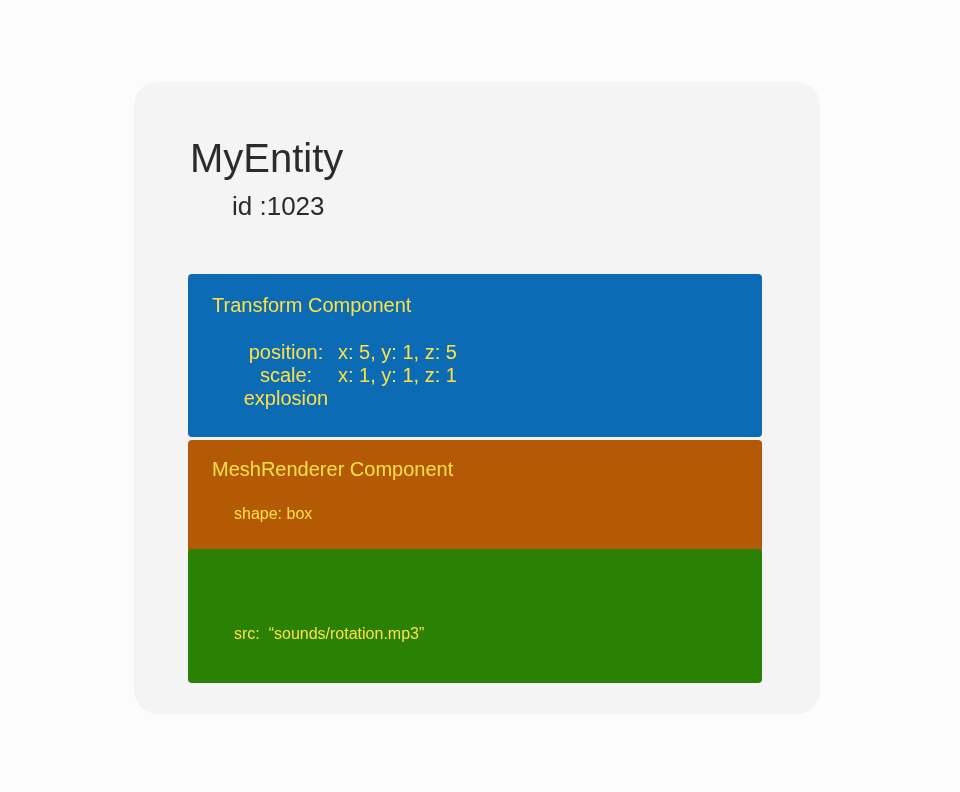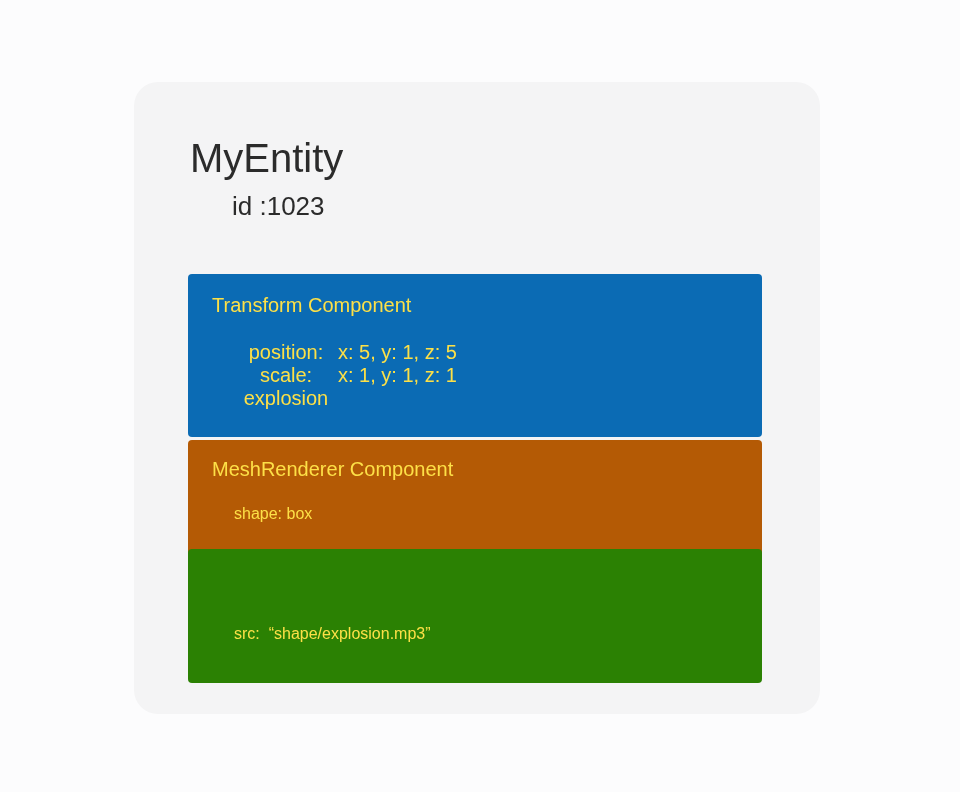--- a/index.html
+++ b/index.html
@@ -132,17 +132,17 @@
         </div>
       </div>
     </div>
 
     <div class="component mesh">
       <div class="component-title">MeshRenderer Component</div>
       <div class="single-line">shape: box</div>
     </div>
 
     <div class="component audio">
-      <div class="single-line">src:  “shape/explosion.mp3”</div>
+      <div class="single-line">src:  “sounds/rotation.mp3”</div>
     </div>
 
   </div>
 </div>
 
 </body></html>

